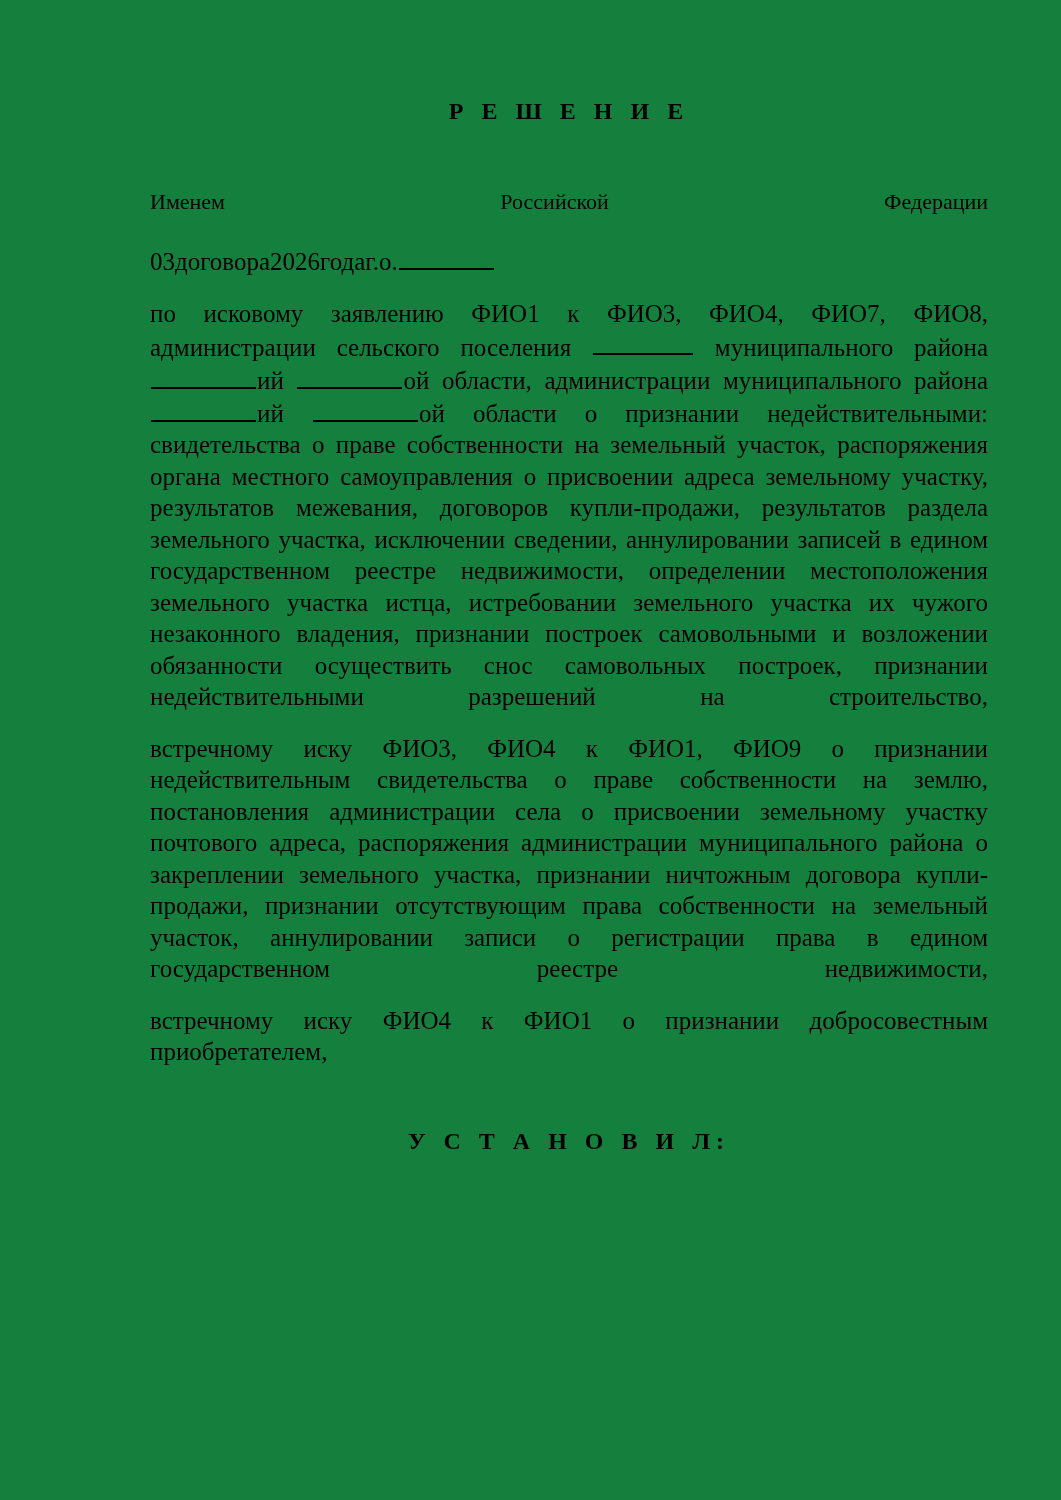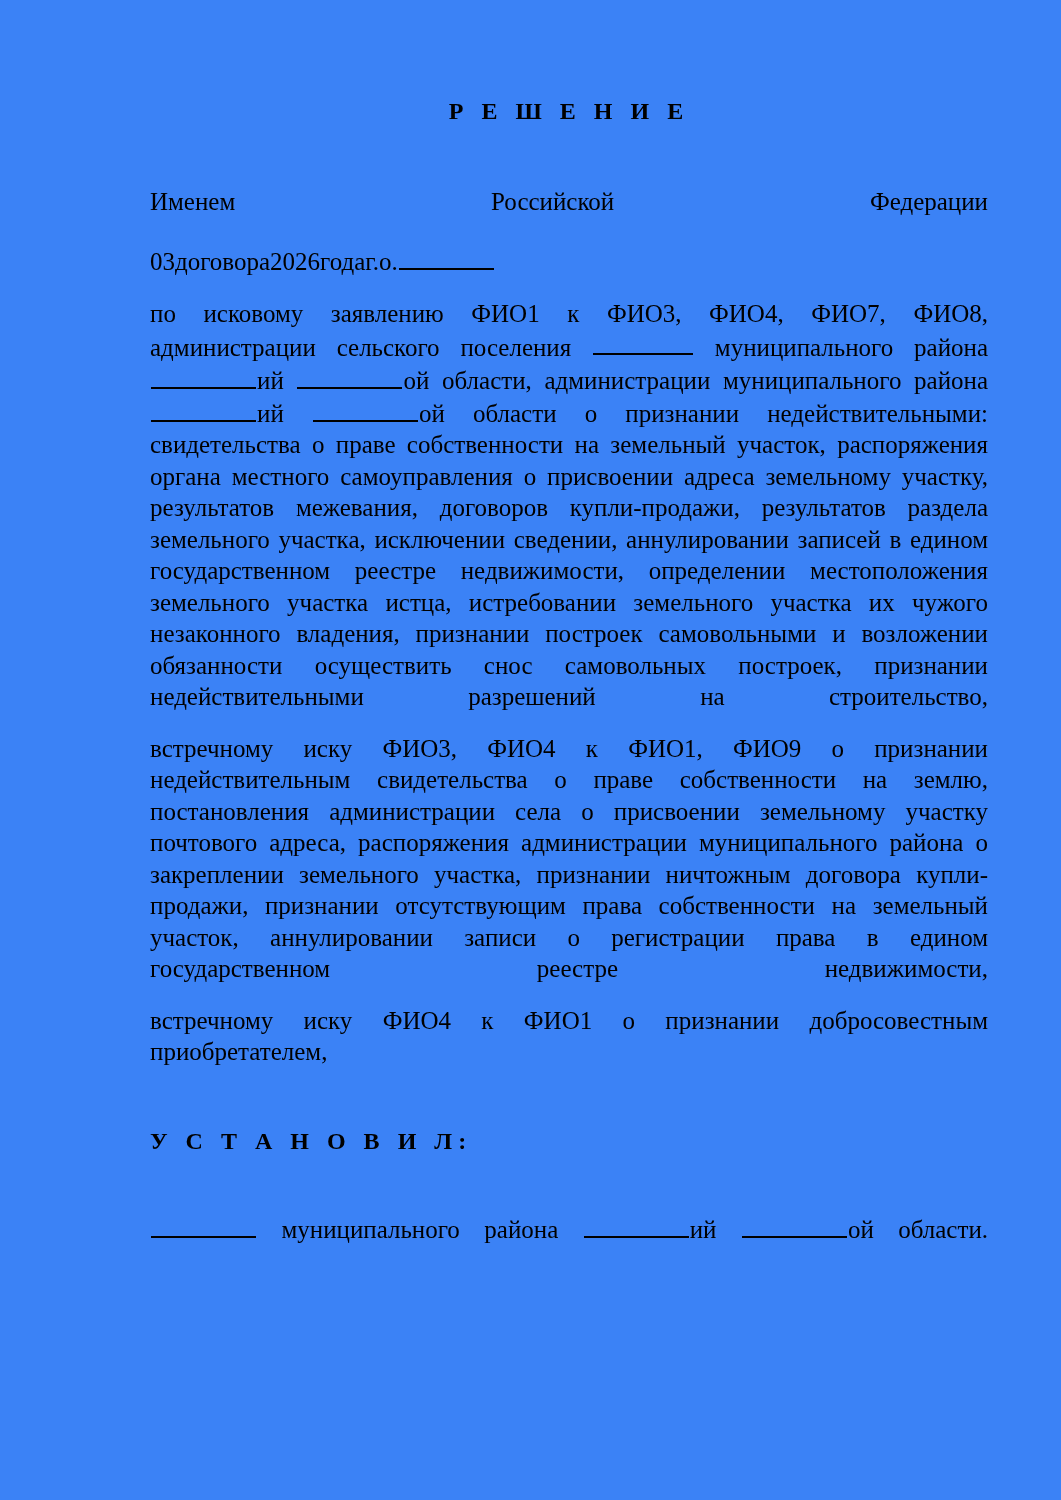--- a/index.html
+++ b/index.html
@@ -4,21 +4,21 @@
 <style>
   html, body {
     margin: 0;
     padding: 0;
     background: #ffffff;
   }
   .page {
     position: relative;
     width: 1061px;
     height: 1500px;
-    background: #3b82f6;
+    background: #15803d;
     overflow: hidden;
     font-family: "Liberation Serif", "DejaVu Serif", serif;
     color: #000000;
   }
   .content {
     position: absolute;
     left: 150px;
     top: 0;
     width: 838px;
   }
@@ -28,20 +28,21 @@
     text-align: center;
     font-weight: bold;
     font-size: 24px;
     letter-spacing: 6px;
     margin: 0;
     padding-top: 98px;
     line-height: 1.1;
   }
 
   .section-title {
+    text-align: center;
     font-weight: bold;
     font-size: 24px;
     letter-spacing: 6px;
     margin: 0;
     line-height: 1.1;
   }
 
   
   .para {
     font-size: 25px;
@@ -72,21 +73,21 @@
   
   .gap-20 { height: 20px; }
   .gap-21 { height: 21px; }
   .gap-26 { height: 26px; }
   .gap-40 { height: 40px; }
   .gap-58 { height: 58px; }
   .gap-62 { height: 62px; }
 
   
   .spread-line {
-    font-size: 25px;
+    font-size: 22px;
     line-height: 31.5px;
     display: flex;
     justify-content: space-between;
     align-items: baseline;
     width: 100%;
   }
   .spread-line > span { white-space: nowrap; }
   .date-line {
     font-size: 25px;
     line-height: 31.5px;
@@ -140,16 +141,15 @@
     <div class="gap-20"></div>
 
 
     <div class="gap-40"></div>
 
     <div class="section-title">У С Т А Н О В И Л:</div>
 
     <div class="gap-58"></div>
 
 
-    <div class="para force-justify"><span class="blank w105"></span> <span>муниципального района</span> <span class="blank w105"></span><span>ий</span> <span class="blank w105"></span><span>ой области.</span></div>
 
   </div>
 </div>
 
 </body></html>

